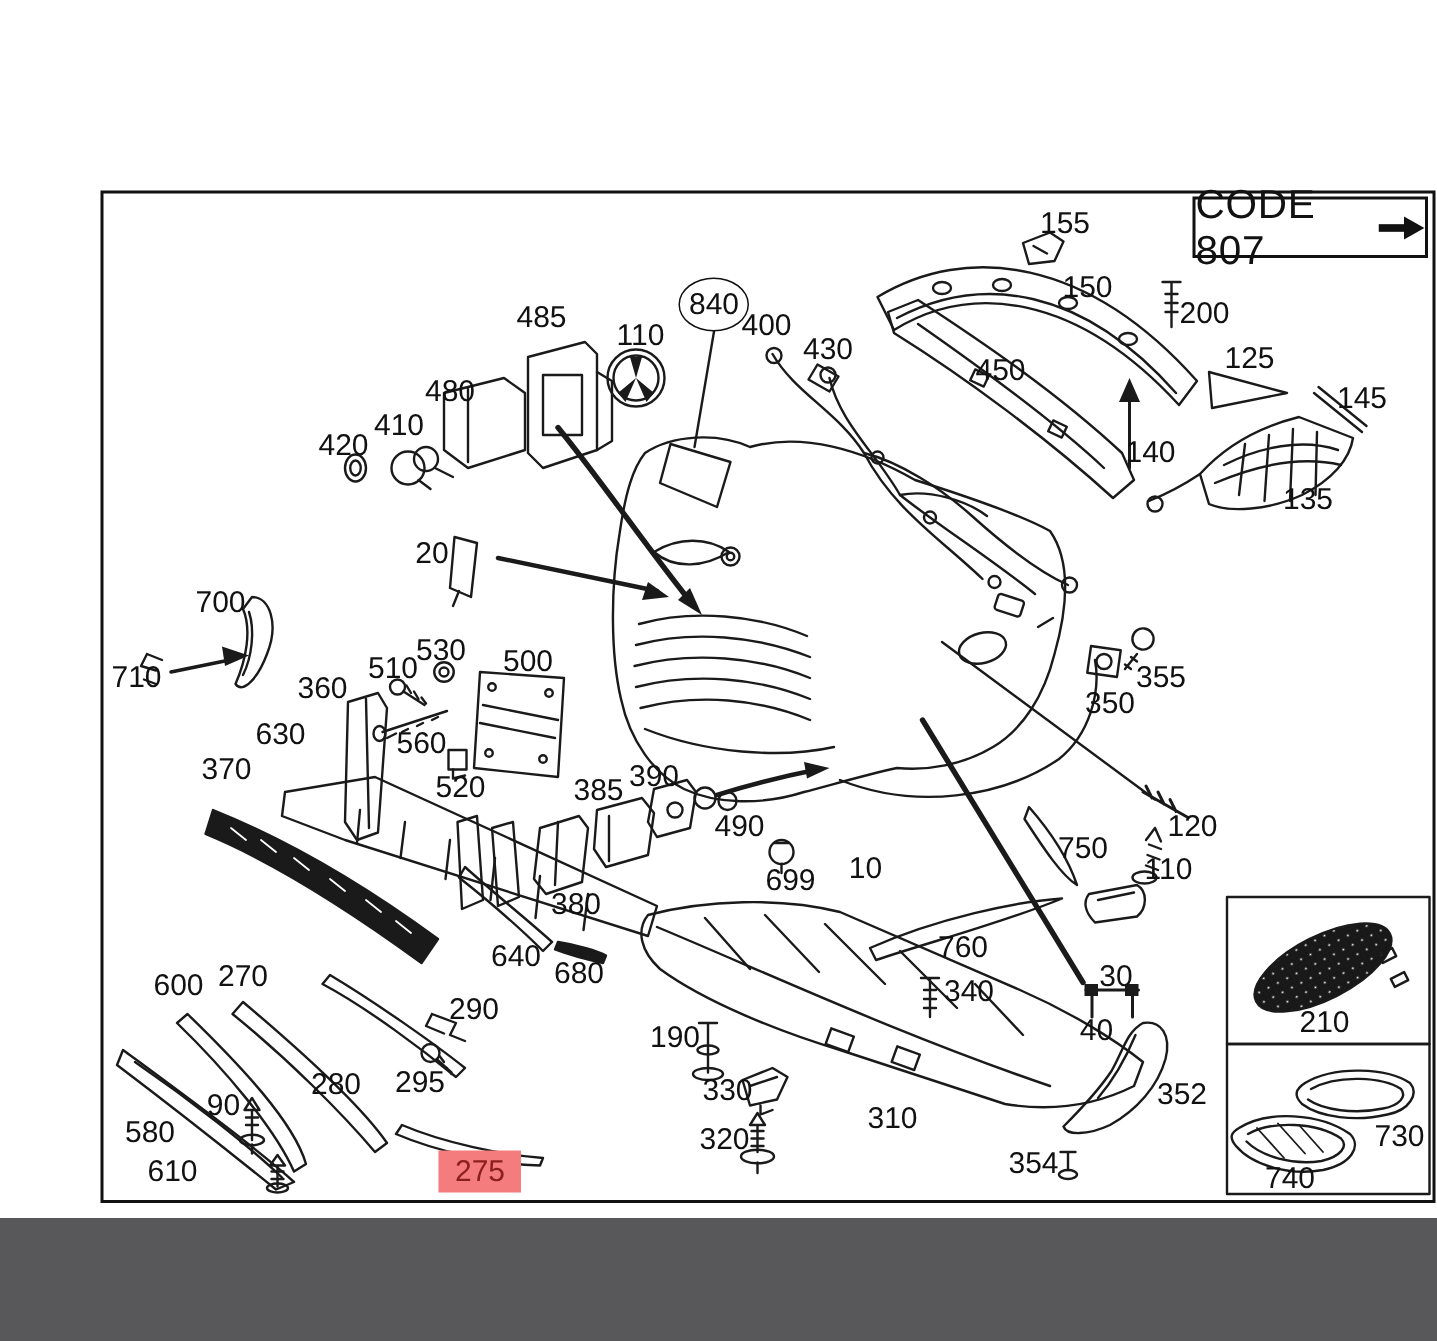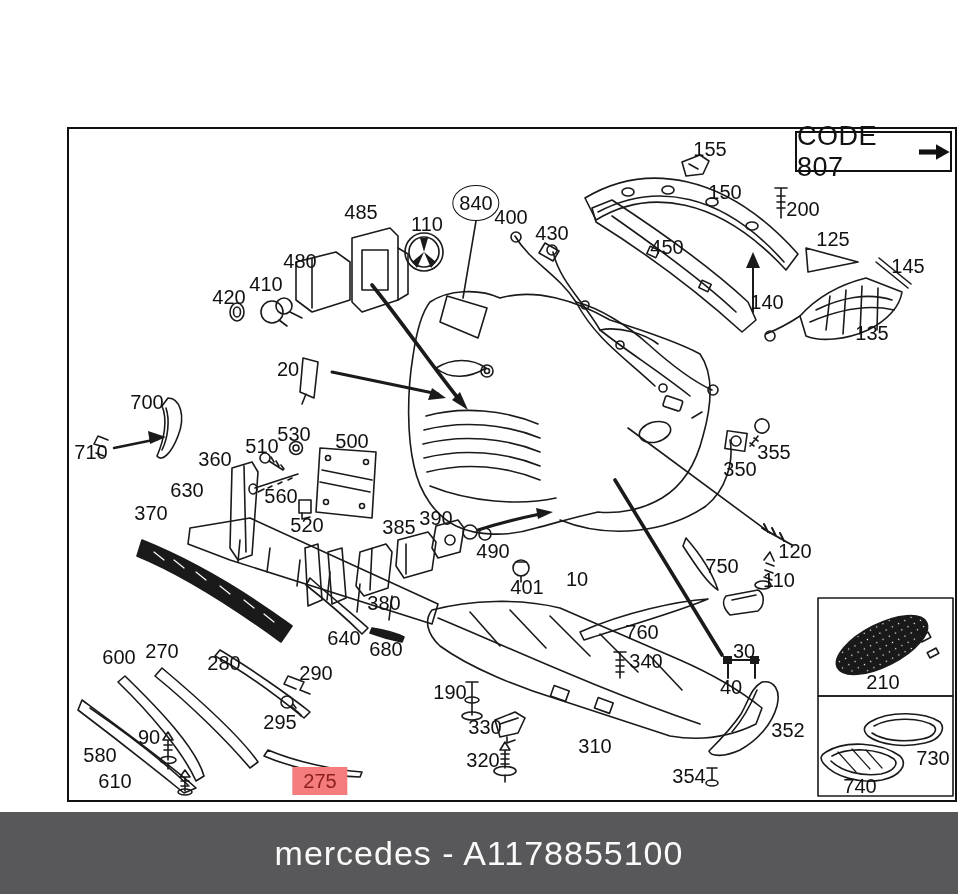--- a/index.html
+++ b/index.html
@@ -258,34 +258,34 @@
     <div class="lbl" style="left: 262px; top: 446px;">510</div>
     <div class="lbl" style="left: 294px; top: 434px;">530</div>
     <div class="lbl" style="left: 352px; top: 441px;">500</div>
     <div class="lbl" style="left: 281px; top: 496px;">560</div>
     <div class="lbl" style="left: 307px; top: 525px;">520</div>
     <div class="lbl" style="left: 187px; top: 490px;">630</div>
     <div class="lbl" style="left: 151px; top: 513px;">370</div>
     <div class="lbl" style="left: 399px; top: 527px;">385</div>
     <div class="lbl" style="left: 436px; top: 518px;">390</div>
     <div class="lbl" style="left: 493px; top: 551px;">490</div>
-    <div class="lbl" style="left: 527px; top: 587px;">401</div>
+    <div class="lbl" style="left: 527px; top: 587px;">699</div>
     <div class="lbl" style="left: 577px; top: 579px;">10</div>
     <div class="lbl" style="left: 774px; top: 452px;">355</div>
     <div class="lbl" style="left: 740px; top: 469px;">350</div>
     <div class="lbl" style="left: 722px; top: 566px;">750</div>
     <div class="lbl" style="left: 795px; top: 551px;">120</div>
     <div class="lbl" style="left: 779px; top: 580px;">110</div>
     <div class="lbl" style="left: 744px; top: 624px; margin-top: 27px;">30</div>
     <div class="lbl" style="left: 642px; top: 632px;">760</div>
     <div class="lbl" style="left: 646px; top: 661px;">340</div>
     <div class="lbl" style="left: 731px; top: 687px;">40</div>
     <div class="lbl" style="left: 119px; top: 657px;">600</div>
     <div class="lbl" style="left: 162px; top: 651px;">270</div>
-    <div class="lbl" style="left: 224px; top: 663px;">280</div>
+    <div class="lbl" style="left: 224px; top: 723px;">280</div>
     <div class="lbl" style="left: 316px; top: 673px;">290</div>
     <div class="lbl" style="left: 280px; top: 722px;">295</div>
     <div class="lbl" style="left: 149px; top: 737px;">90</div>
     <div class="lbl" style="left: 100px; top: 755px;">580</div>
     <div class="lbl" style="left: 115px; top: 781px;">610</div>
     <div class="lbl" style="left: 344px; top: 638px;">640</div>
     <div class="lbl" style="left: 386px; top: 649px;">680</div>
     <div class="lbl" style="left: 384px; top: 603px;">380</div>
     <div class="lbl" style="left: 450px; top: 692px;">190</div>
     <div class="lbl" style="left: 485px; top: 727px;">330</div>
@@ -293,14 +293,13 @@
     <div class="lbl" style="left: 595px; top: 746px;">310</div>
     <div class="lbl" style="left: 689px; top: 776px;">354</div>
     <div class="lbl" style="left: 788px; top: 730px;">352</div>
     <div class="lbl" style="left: 883px; top: 682px;">210</div>
     <div class="lbl" style="left: 933px; top: 758px;">730</div>
     <div class="lbl" style="left: 860px; top: 786px;">740</div>
     <div class="lbl highlighted" style="left: 320px; top: 781px;">275</div>
   </div>
 
 <div class="footer">
-  <span class="left">mercedes - A1178855100</span>
 </div>
 
 </body></html>

